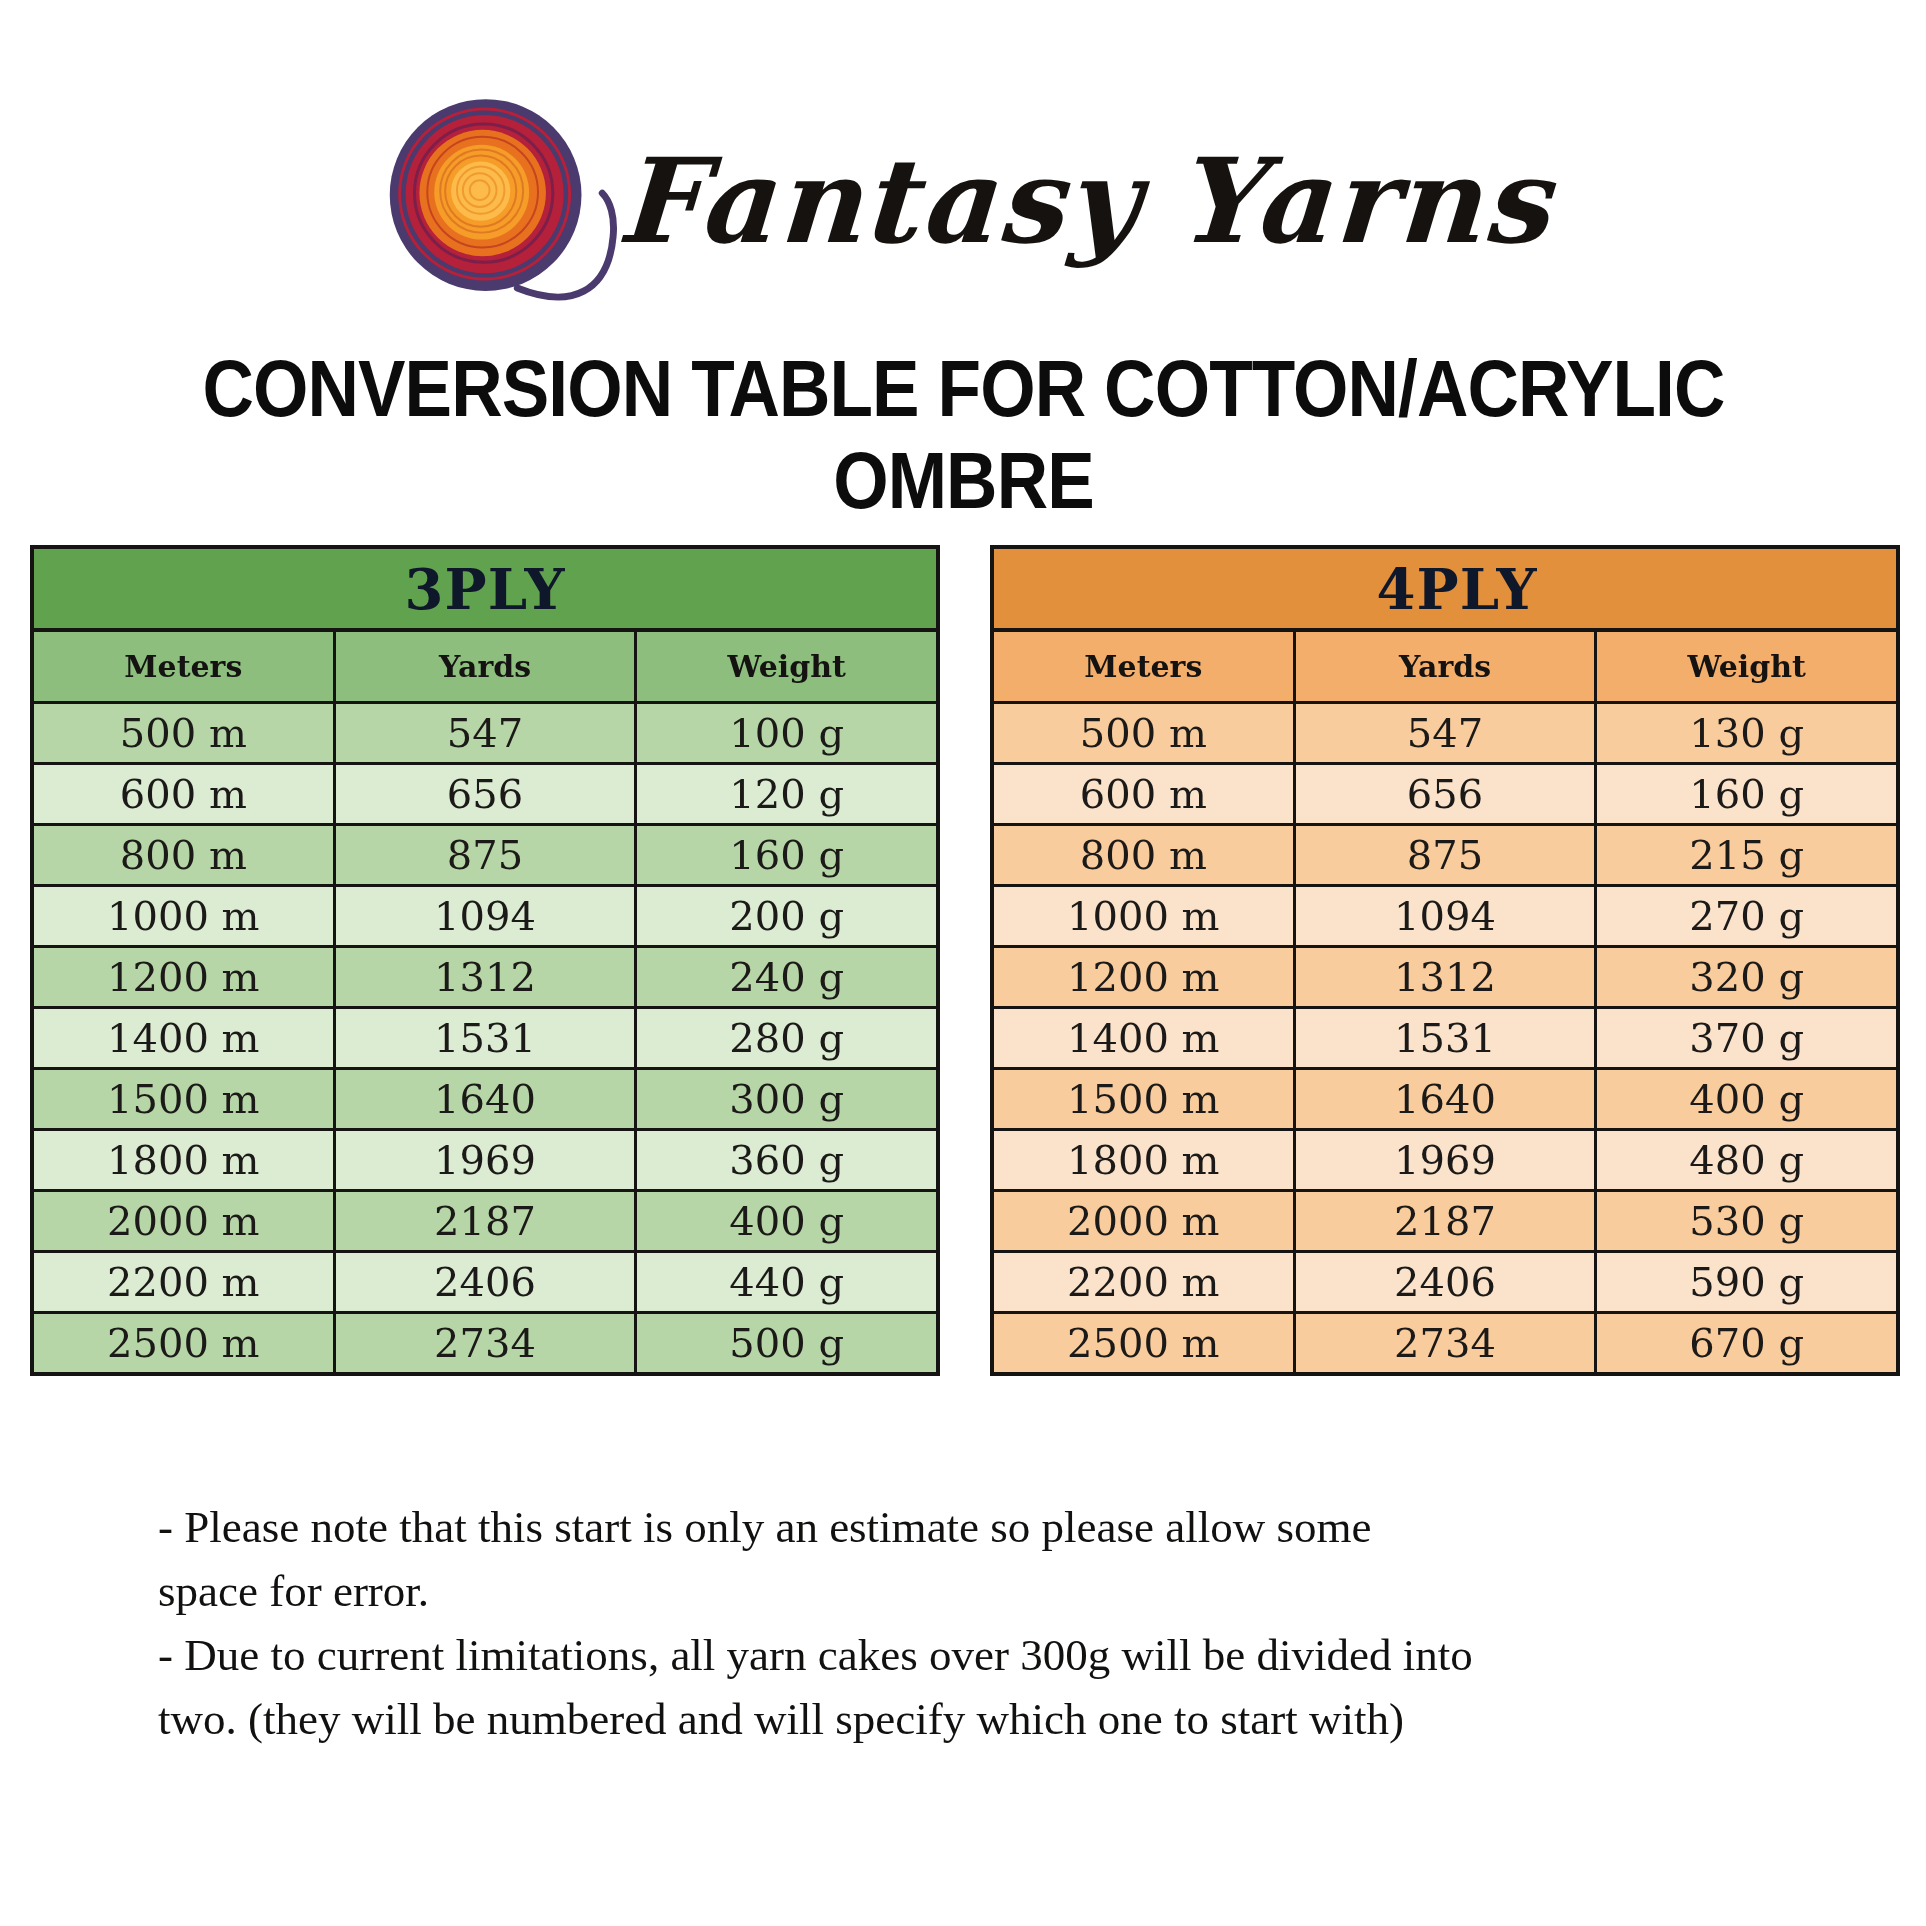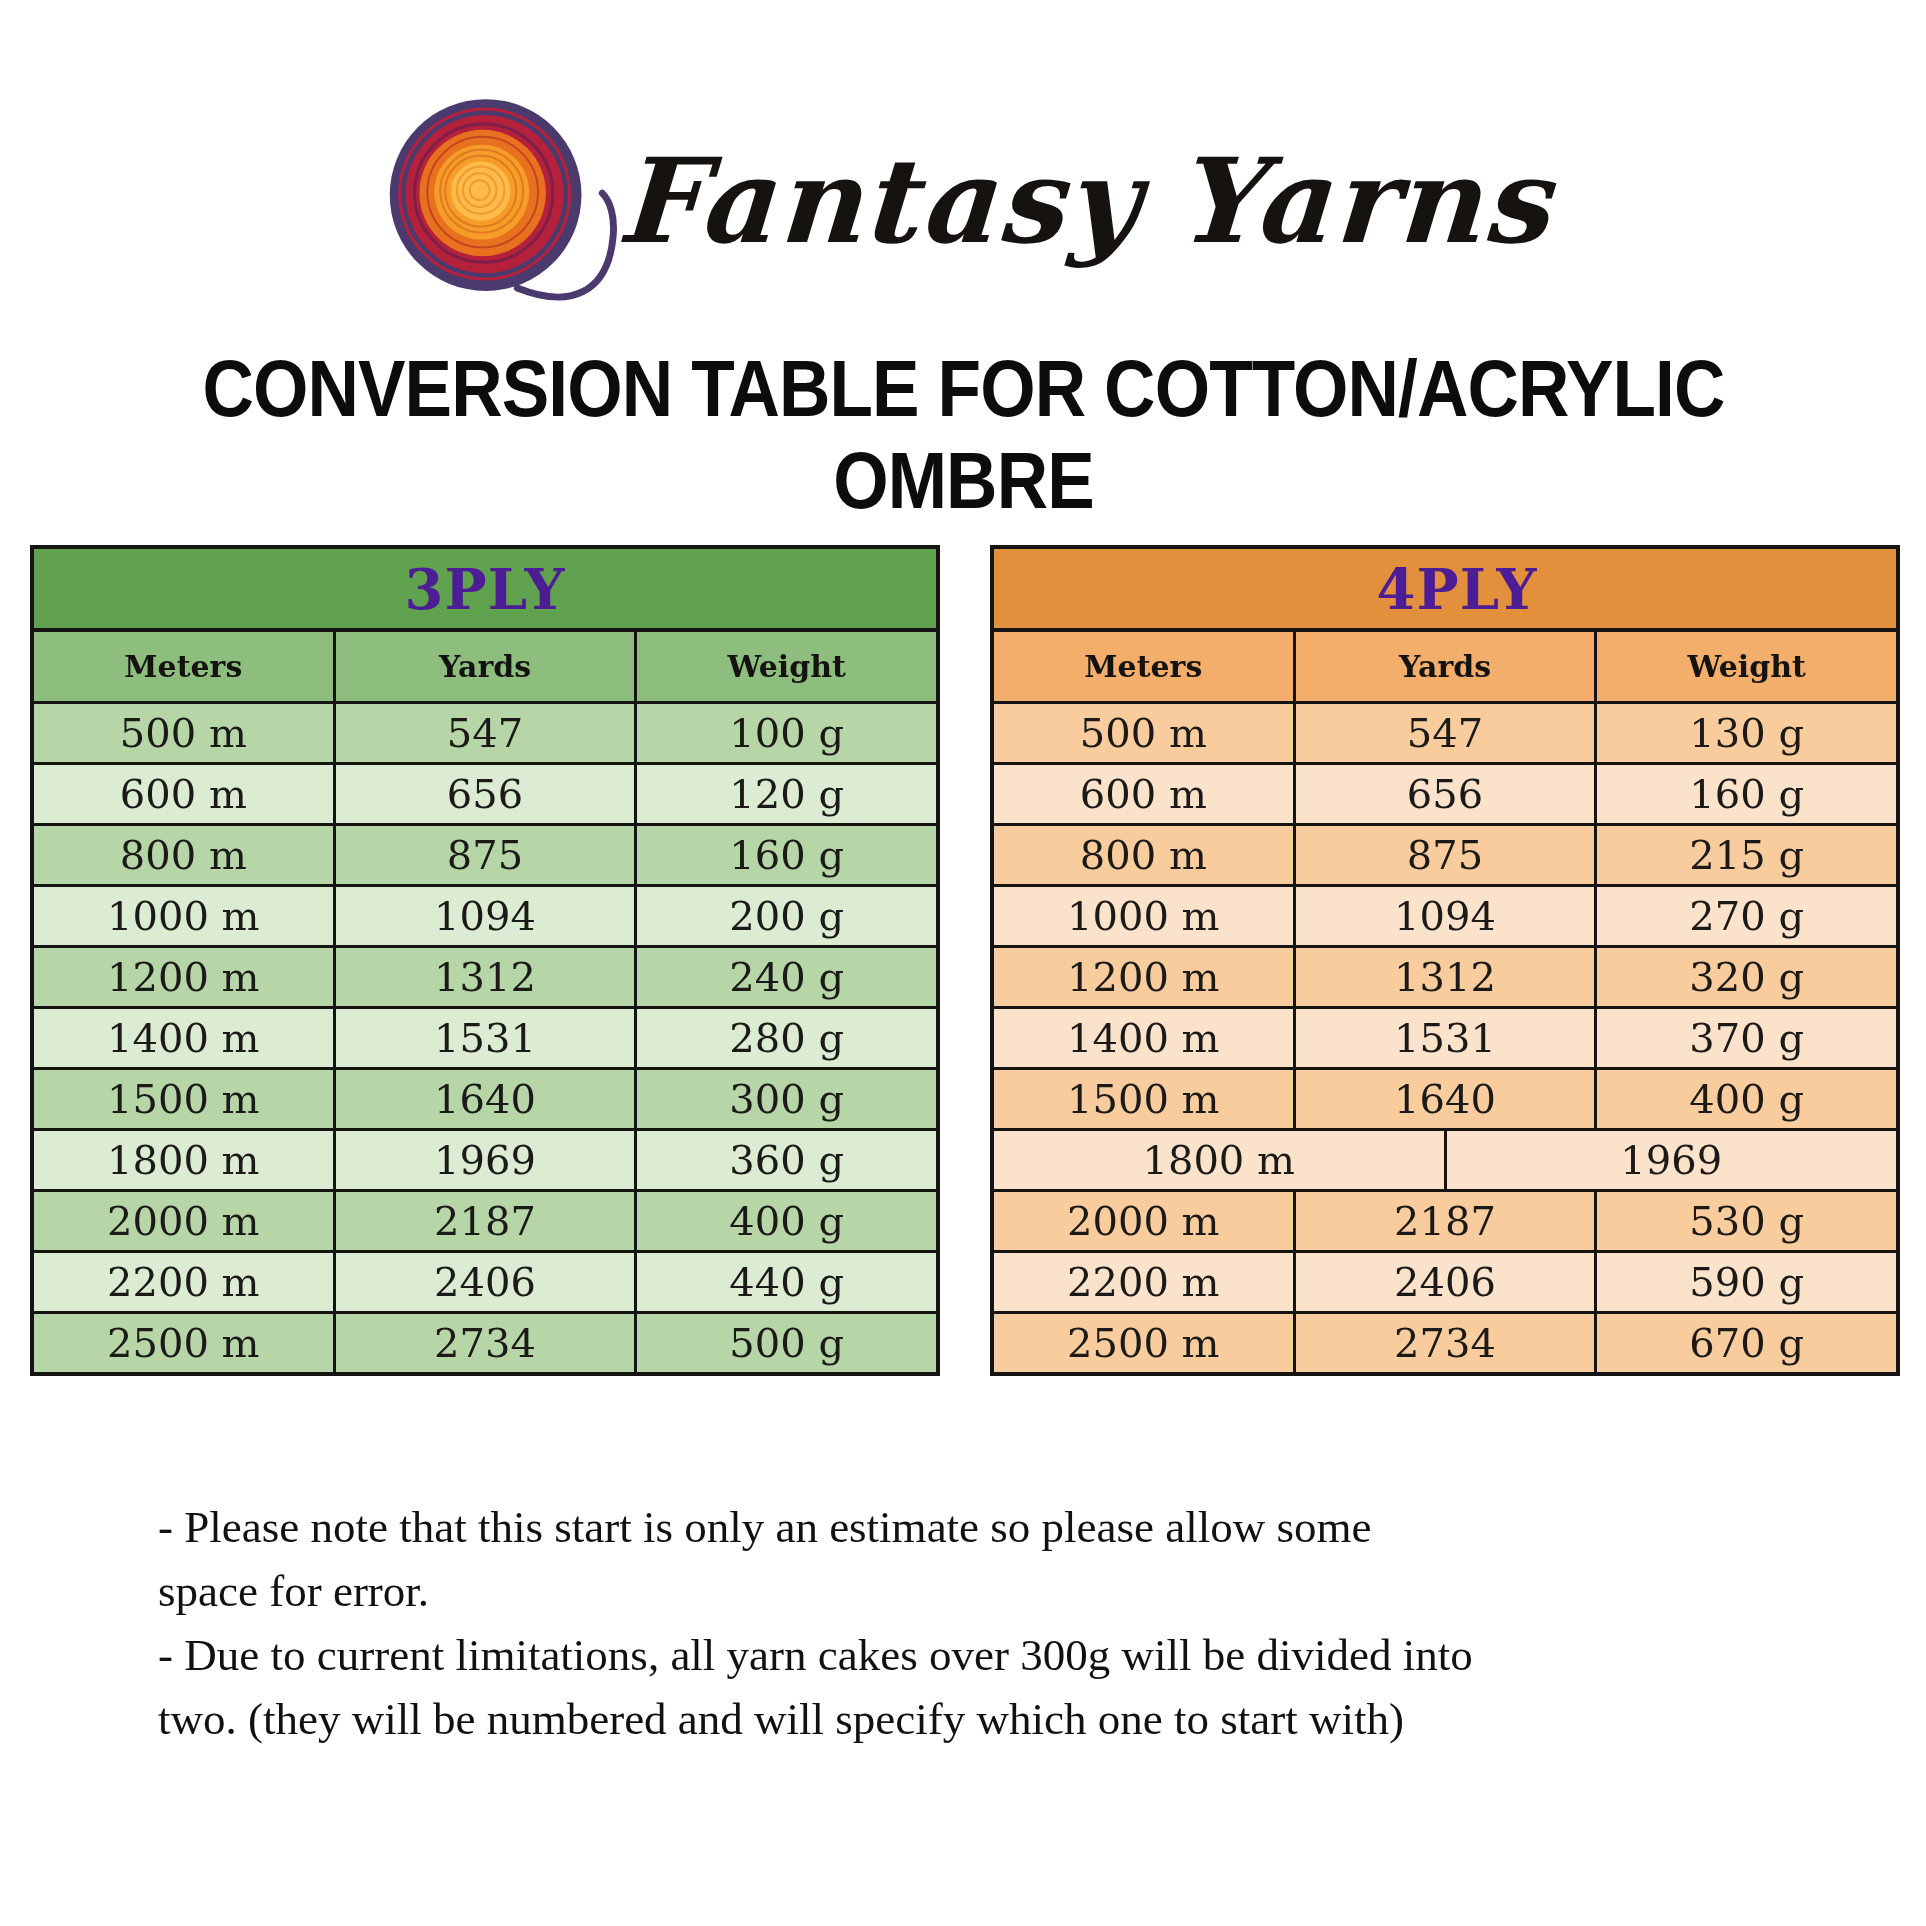--- a/index.html
+++ b/index.html
@@ -56,21 +56,21 @@
   .conv-table {
     flex: 1 1 0;
     border: 4px solid #151413;
     background: #fff;
   }
   .t-header {
     height: 83px;
     display: flex; align-items: center; justify-content: center;
     font-size: 56px; font-weight: bold; letter-spacing: 1px;
     border-bottom: 4px solid #151413;
-    color: #4c1d95;
+    color: #0f172a;
   }
   .t-colhead { display: flex; border-bottom: 3px solid #151413; }
   .t-col {
     flex: 1 1 0;
     height: 69px;
     display: flex; align-items: center; justify-content: center;
     font-size: 30px; font-weight: bold;
     border-right: 3px solid #151413;
     color: #141312;
   }
@@ -274,20 +274,21 @@
 
           <div class="t-row">
             <div class="t-cell">1500 m</div>
             <div class="t-cell">1640</div>
             <div class="t-cell">400 g</div>
           </div>
 
           <div class="t-row">
             <div class="t-cell">1800 m</div>
             <div class="t-cell">1969</div>
+            <div class="t-cell">480 g</div>
           </div>
 
           <div class="t-row">
             <div class="t-cell">2000 m</div>
             <div class="t-cell">2187</div>
             <div class="t-cell">530 g</div>
           </div>
 
           <div class="t-row">
             <div class="t-cell">2200 m</div>

